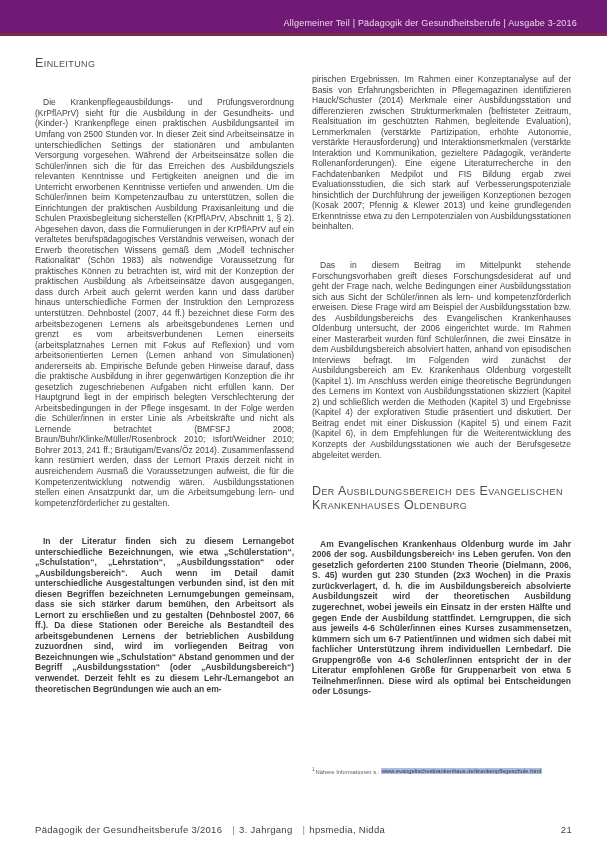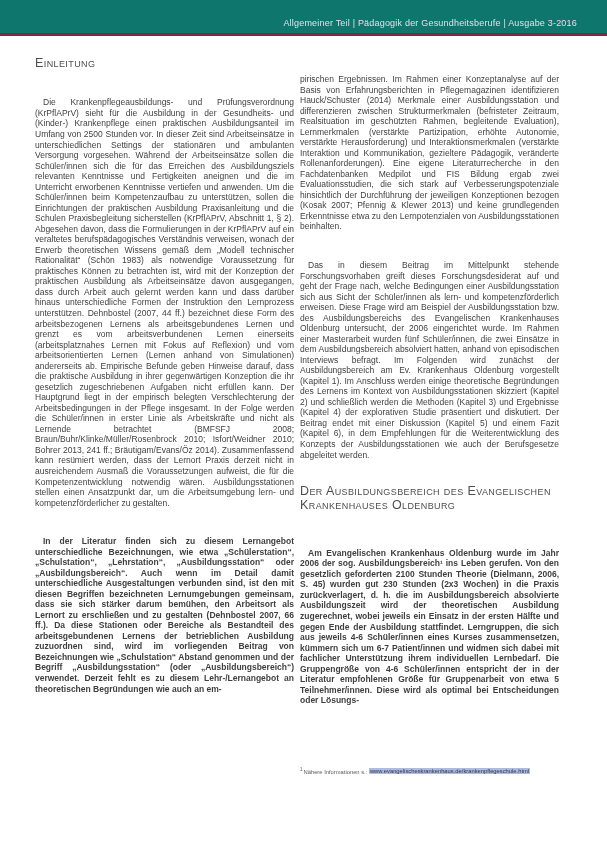--- a/index.html
+++ b/index.html
@@ -10,54 +10,54 @@
     height: 853px;
     background: #ffffff;
     font-family: "Liberation Sans", sans-serif;
     color: #3f3f3f;
     overflow: hidden;
   }
   
   .header-bar {
     width: 100%;
     height: 36px;
-    background: #0f766e;
+    background: #701a75;
     border-bottom: 3px solid #7a2c44;
     display: flex;
     align-items: flex-end;
     justify-content: flex-end;
     padding: 0 30px 5px 0;
   }
   .header-bar .header-text {
     color: #eedbe8;
     font-size: 9px;
     letter-spacing: 0.2px;
   }
   
   .content {
     display: flex;
-    gap: 6px;
+    gap: 18px;
     padding: 20px 35px 0 35px;
   }
   .col {
     width: 259px;
     display: flex;
     flex-direction: column;
   }
   .col-right { position: relative; min-height: 720px; }
   h1.section-heading, h2.section-heading {
     font-variant: small-caps;
     font-weight: 400;
     font-size: 12.5px;
     letter-spacing: 0.4px;
     color: #4d4d4d;
     margin-bottom: 9px;
     line-height: 1.15;
   }
-  h2.section-heading { margin-top: 14px; margin-bottom: 17px; }
+  h2.section-heading { margin-top: 14px; margin-bottom: 8px; }
   p.body-text {
     font-size: 8.5px;
     line-height: 1.24;
     text-align: justify;
     text-indent: 8px;
     hyphens: auto;
     -webkit-hyphens: auto;
     margin-bottom: 10px;
     margin-top: 18px;
   }
@@ -123,14 +123,20 @@
       <h2 class="section-heading">Der Ausbildungsbereich des Evangelischen Krankenhauses Oldenburg</h2>
       <p class="body-text">Am Evangelischen Krankenhaus Oldenburg wurde im Jahr 2006 der sog. Ausbildungsbereich¹ ins Leben gerufen. Von den gesetzlich geforderten 2100 Stunden Theorie (Dielmann, 2006, S. 45) wurden gut 230 Stunden (2x3 Wochen) in die Praxis zurückverlagert, d. h. die im Ausbildungsbereich absolvierte Ausbildungszeit wird der theoretischen Ausbildung zugerechnet, wobei jeweils ein Einsatz in der ersten Hälfte und gegen Ende der Ausbildung stattfindet. Lerngruppen, die sich aus jeweils 4-6 Schüler/innen eines Kurses zusammensetzen, kümmern sich um 6-7 Patient/innen und widmen sich dabei mit fachlicher Unterstützung ihrem individuellen Lernbedarf. Die Gruppengröße von 4-6 Schüler/innen entspricht der in der Literatur empfohlenen Größe für Gruppenarbeit von etwa 5 Teilnehmer/innen. Diese wird als optimal bei Entscheidungen oder Lösungs-</p>
 
       <div class="footnote">
         <sup>1</sup><span>Nähere Informationen s.: </span><a class="footnote-link">www.evangelischeskrankenhaus.de/krankenpflegeschule.html</a>
       </div>
     </div>
 
   </div>
 
+  <div class="footer">
+    <div class="footer-left">
+      <span>Pädagogik der Gesundheitsberufe 3/2016</span><span class="sep">|</span><span>3. Jahrgang</span><span class="sep">|</span><span>hpsmedia, Nidda</span>
+    </div>
+    <div class="footer-right">21</div>
+  </div>
 
 </div>
 
 </body></html>

